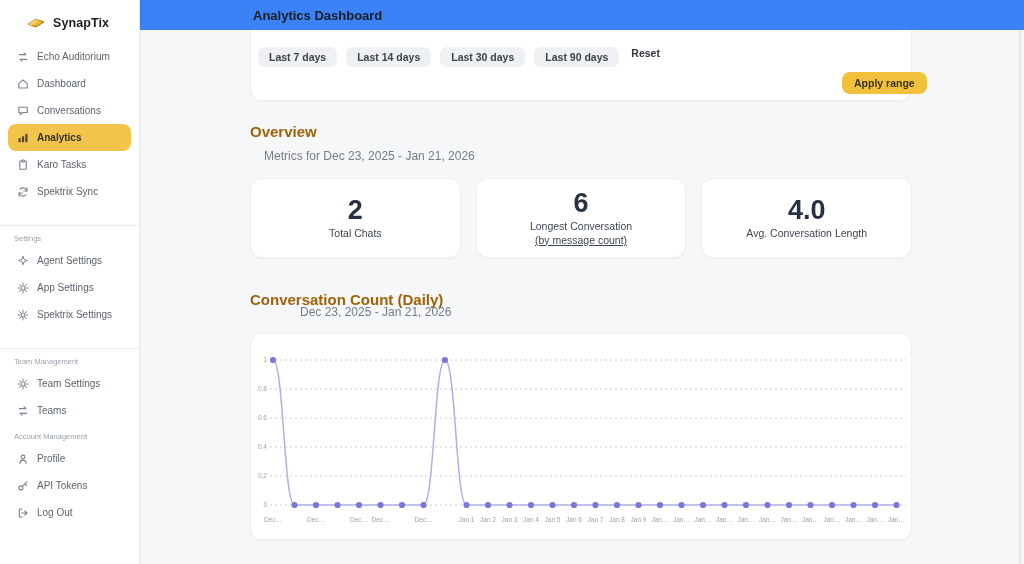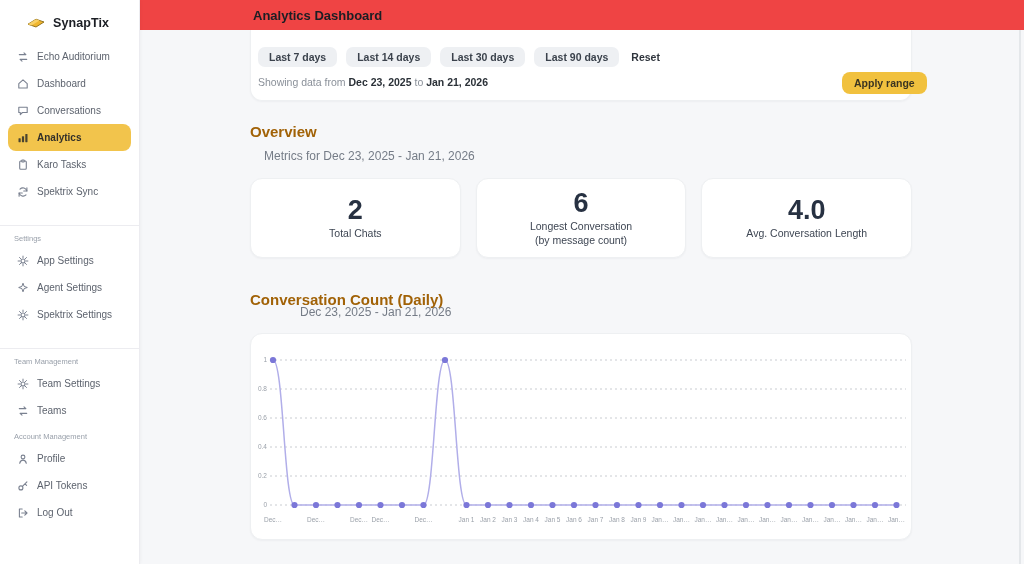--- a/index.html
+++ b/index.html
@@ -16,37 +16,37 @@
   .nav { padding-top:13px; }
   .nav-item { display:flex; align-items:center; gap:8px; height:27px; margin:0 8px; padding:0 9px;
               border-radius:8px; color:#5d636e; font-size:10px; cursor:pointer; }
   .nav-item .nav-icon { width:12px; height:12px; display:inline-flex; color:#7a8190; flex:0 0 12px; }
   .nav-item.active { background:#f2c44c; color:#33302a; font-weight:600; }
   .nav-item.active .nav-icon { color:#4a4430; }
   .section-label { font-size:7.5px; color:#9aa1ab; padding-left:14px; margin:8px 0 4px 0; }
   .side-divider { height:1px; background:#ececf0; margin:20px 0 0 0; }
 
   
-  .header-bar { position:absolute; left:140px; top:0; width:884px; height:30px; background:#ef4444; }
+  .header-bar { position:absolute; left:140px; top:0; width:884px; height:30px; background:#3b82f6; }
   .page-title { position:absolute; left:113px; top:8px; font-size:13px; font-weight:700; color:#1b1e24; }
 
   
   .content-bg { position:absolute; left:140px; top:30px; width:884px; height:534px; background:#f6f7f9; }
   .scroll-track { position:absolute; left:1019px; top:30px; width:2px; height:534px; background:#e4e7ea; }
 
   .card { background:#fff; border:1px solid #eef0f2; border-radius:12px; box-shadow:0 1px 2px rgba(16,24,40,.04); }
 
   
   .filter-card { position:absolute; left:250px; top:30px; width:662px; height:71px;
                  border-radius:0 0 12px 12px; border-top:none; }
   .cut-input { position:absolute; top:30px; height:8px; background:#fff; border:1px solid #e4e7ea;
                border-top:none; border-radius:0 0 7px 7px; }
   .cut-input.a { left:750px; width:70px; }
   .cut-input.b { left:832px; width:70px; }
-  .pills-row { position:absolute; left:258px; top:47px; display:flex; align-items:center; gap:9px; }
+  .pills-row { position:absolute; left:258px; top:47px; display:flex; align-items:flex-start; gap:9px; }
   .pill { background:#eef0f3; border:none; border-radius:7px; padding:4px 11px; font-size:10.5px;
           font-weight:600; color:#3b424c; font-family:inherit; cursor:pointer; }
   .reset-btn { background:none; border:none; font-size:10.5px; font-weight:600; color:#2f353d;
                font-family:inherit; margin-left:3px; cursor:pointer; }
   .showing-line { position:absolute; left:258px; top:76px; font-size:10.5px; color:#8a9099; }
   .showing-line b { color:#2b3138; font-weight:700; }
   .apply-btn { position:absolute; left:842px; top:72px; background:#f1c13e; border:none; border-radius:8px;
                padding:5px 12px; font-size:10.5px; font-weight:700; color:#3a3421; font-family:inherit; cursor:pointer; }
 
   .section-title { position:absolute; left:250px; font-size:15px; font-weight:700; color:#a16207; }
@@ -133,33 +133,33 @@
               <path d="M9.9 1.8V5H6.7M2.1 10.2V7h3.2" fill="none" stroke="currentColor" stroke-width="1.1" stroke-linecap="round" stroke-linejoin="round"></path>
             </svg>
           </span>
           <span class="nav-label">Spektrix Sync</span>
         </div>
         <div class="side-divider"></div>
         <div class="section-label">Settings</div>
         <div class="nav-item">
           <span class="nav-icon">
             <svg viewBox="0 0 12 12" width="12" height="12">
+              <path d="M6 1.2 7.1 4.4 10.3 5.5 7.1 6.6 6 9.8 4.9 6.6 1.7 5.5 4.9 4.4z" fill="none" stroke="currentColor" stroke-width="1" stroke-linejoin="round"></path>
+            </svg>
+          </span>
+          <span class="nav-label">Agent Settings</span>
+        </div>
+        <div class="nav-item">
+          <span class="nav-icon">
+            <svg viewBox="0 0 12 12" width="12" height="12">
               <circle cx="6" cy="6" r="2" fill="none" stroke="currentColor" stroke-width="1.1"></circle>
               <path d="M6 1.1v1.6M6 9.3v1.6M1.1 6h1.6M9.3 6h1.6M2.5 2.5l1.2 1.2M8.3 8.3l1.2 1.2M9.5 2.5 8.3 3.7M3.7 8.3 2.5 9.5" stroke="currentColor" stroke-width="1" stroke-linecap="round"></path>
             </svg>
           </span>
           <span class="nav-label">App Settings</span>
-        </div>
-        <div class="nav-item">
-          <span class="nav-icon">
-            <svg viewBox="0 0 12 12" width="12" height="12">
-              <path d="M6 1.2 7.1 4.4 10.3 5.5 7.1 6.6 6 9.8 4.9 6.6 1.7 5.5 4.9 4.4z" fill="none" stroke="currentColor" stroke-width="1" stroke-linejoin="round"></path>
-            </svg>
-          </span>
-          <span class="nav-label">Agent Settings</span>
         </div>
         <div class="nav-item">
           <span class="nav-icon">
             <svg viewBox="0 0 12 12" width="12" height="12">
               <circle cx="6" cy="6" r="2" fill="none" stroke="currentColor" stroke-width="1.1"></circle>
               <path d="M6 1.1v1.6M6 9.3v1.6M1.1 6h1.6M9.3 6h1.6M2.5 2.5l1.2 1.2M8.3 8.3l1.2 1.2M9.5 2.5 8.3 3.7M3.7 8.3 2.5 9.5" stroke="currentColor" stroke-width="1" stroke-linecap="round"></path>
             </svg>
           </span>
           <span class="nav-label">Spektrix Settings</span>
         </div>
@@ -218,39 +218,33 @@
   <div class="cut-input b"></div>
 
   <div class="card filter-card"></div>
   <div class="pills-row" id="pills-row">
       <button class="pill">Last 7 days</button>
       <button class="pill">Last 14 days</button>
       <button class="pill">Last 30 days</button>
       <button class="pill">Last 90 days</button>
       <button class="reset-btn">Reset</button>
     </div>
-  <div class="showing-line">
-    <span>Showing data from</span>
-    <b>Dec 23, 2025</b>
-    <span>to</span>
-    <b>Jan 21, 2026</b>
-  </div>
   <button class="apply-btn">Apply range</button>
 
   <div class="section-title" style="top:123px;">Overview</div>
   <div class="section-sub" style="top:149px;">Metrics for Dec 23, 2025 - Jan 21, 2026</div>
   <div class="metrics-row" id="metrics-row">
       <div class="card metric-card">
         <div class="metric-value">2</div>
         <div class="metric-label">Total Chats</div>
       </div>
       <div class="card metric-card">
         <div class="metric-value">6</div>
         <div class="metric-label">Longest Conversation</div>
-        <div class="metric-label" style="margin-top: 0px;">(by message count)</div>
+        <div class="metric-label" style="margin-top: 0px; text-decoration: underline;">(by message count)</div>
       </div>
       <div class="card metric-card">
         <div class="metric-value">4.0</div>
         <div class="metric-label">Avg. Conversation Length</div>
       </div>
     </div>
 
   <div class="section-title" style="top:291px;">Conversation Count (Daily)</div>
   <div class="section-sub" style="top:305px;margin-left:36px;">Dec 23, 2025 - Jan 21, 2026</div>
   <div class="card chart-card">

